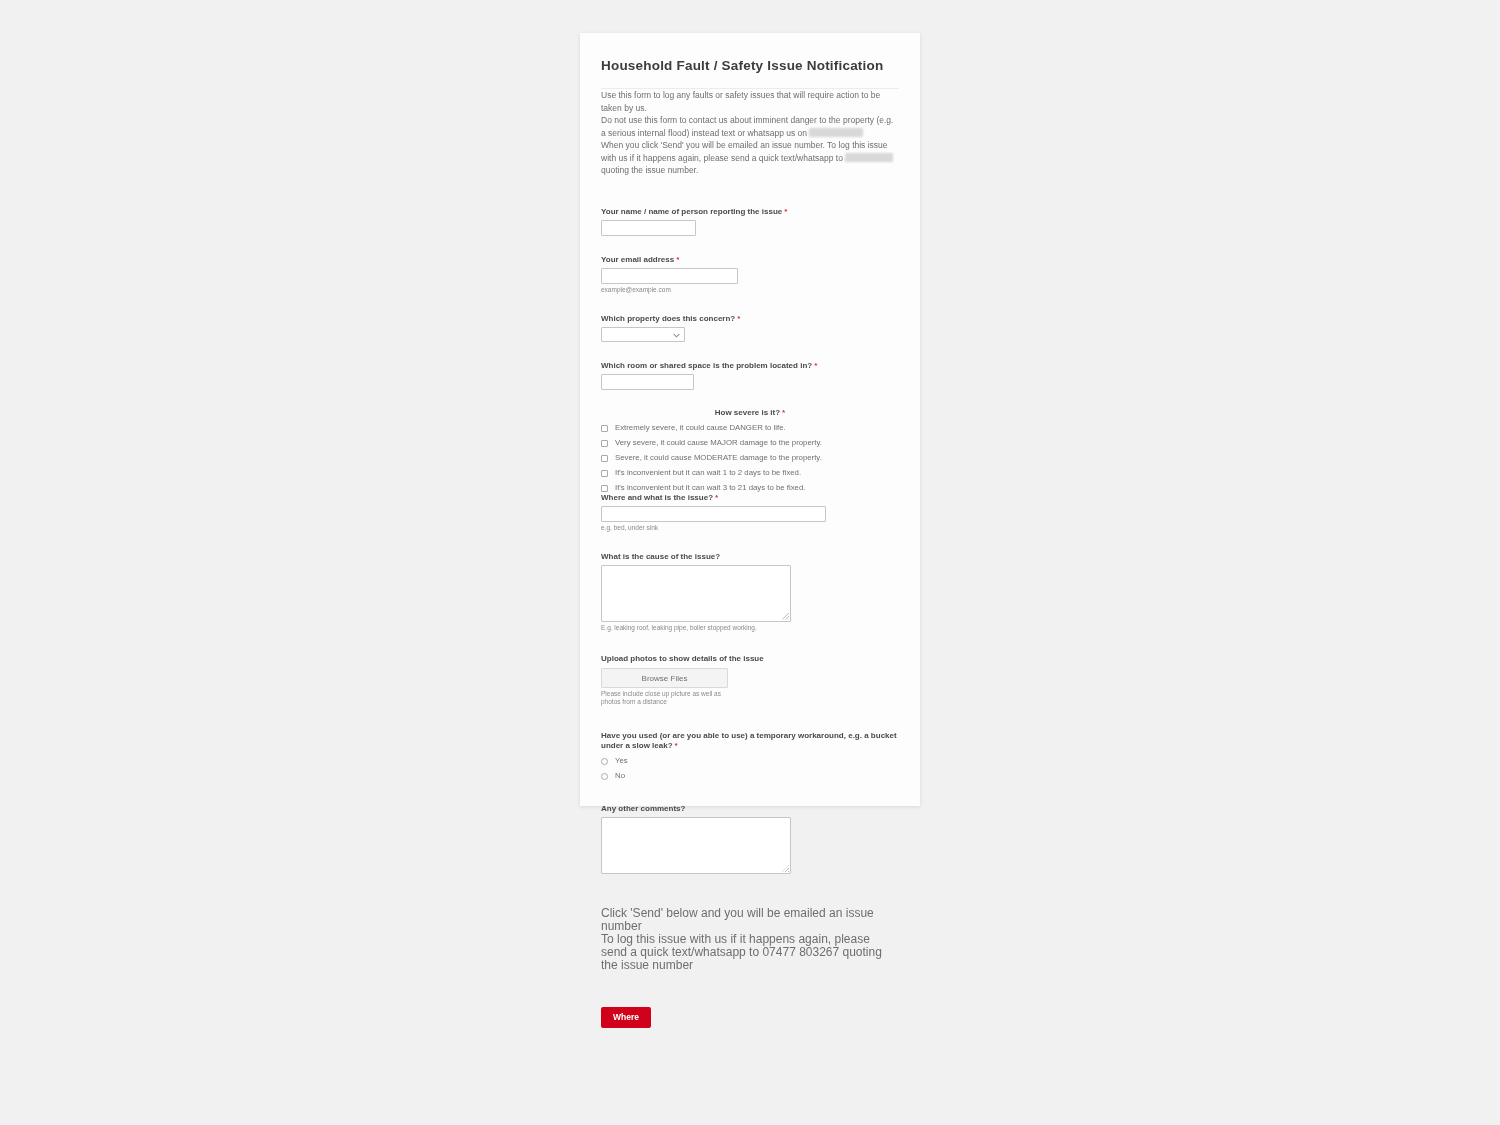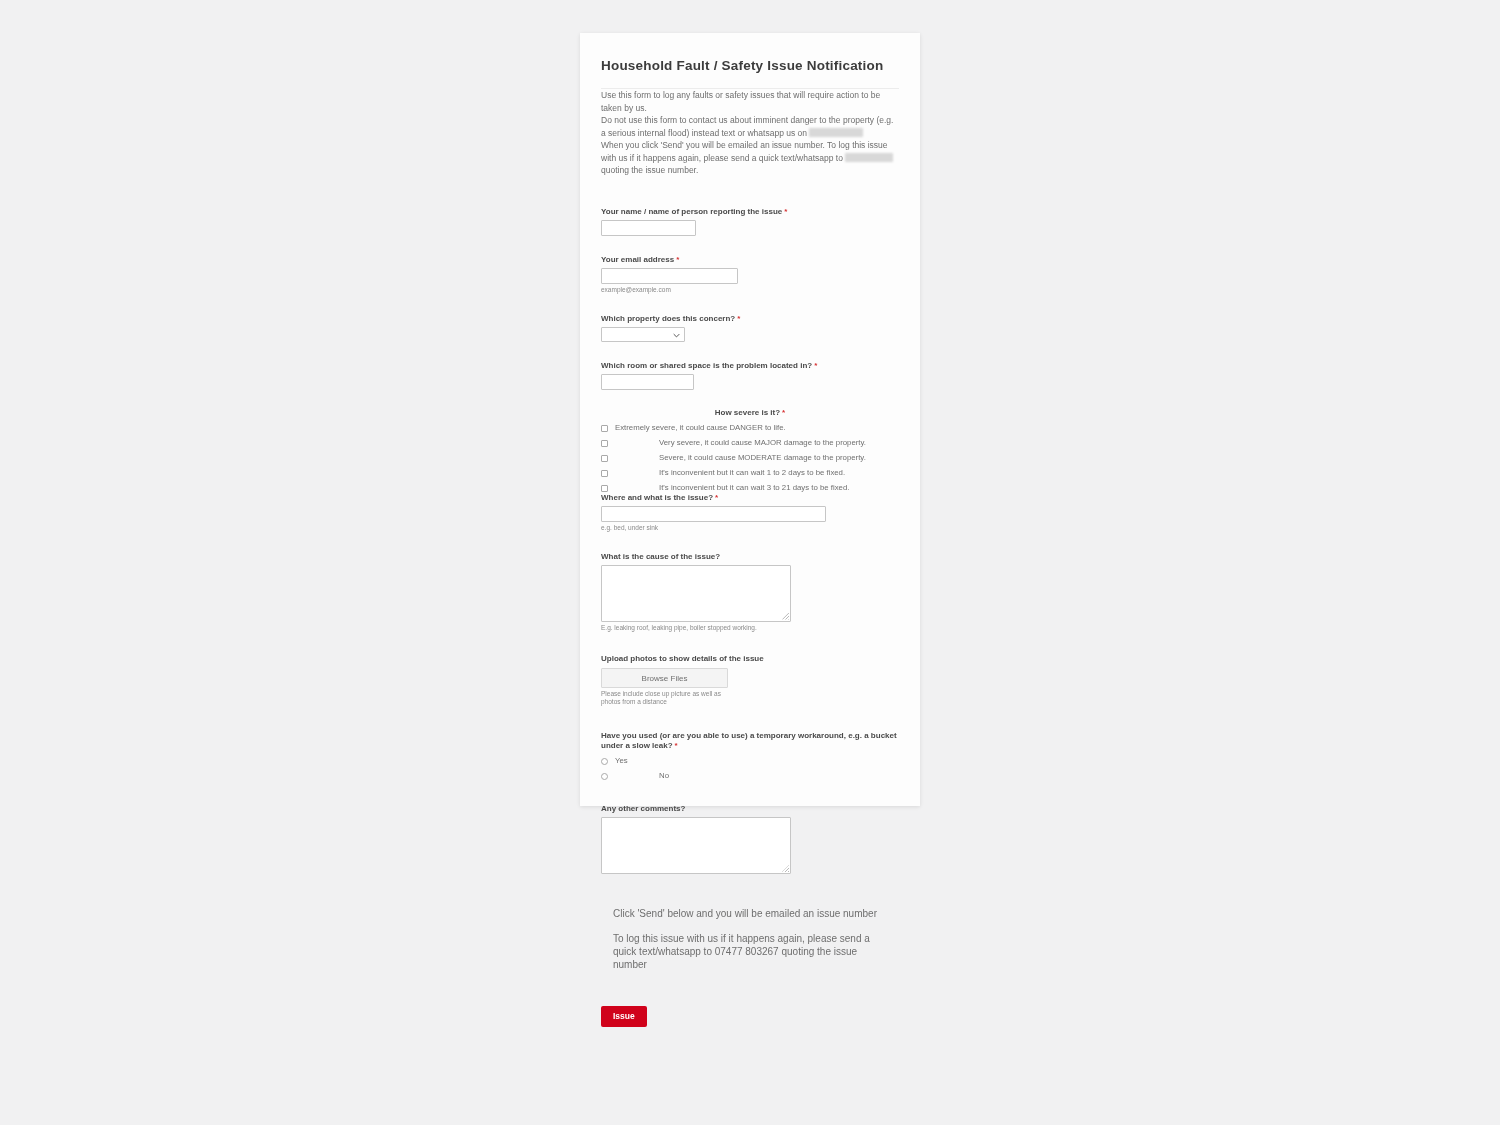--- a/index.html
+++ b/index.html
@@ -46,21 +46,21 @@
   .helper.wide { max-width:298px; }
   .select-box {
     position:relative; margin-top:3px; width:84px; height:15px;
     border:1px solid #c6c6c6; background:#fff; border-radius:1px;
     font-size:8px; color:#333; cursor:pointer;
   }
   .select-box .chev {
     position:absolute; right:4px; top:4px; width:7px; height:7px; pointer-events:none;
   }
   .opt-row { display:flex; align-items:center; margin-top:5px; }
-  .opt-row + .opt-row { margin-top:5px;gap:44px; }
+  .opt-row + .opt-row { margin-top:5px; }
   .checkbox {
     width:7px; height:7px; border:1px solid #a9a9a9; background:#fff;
     border-radius:1px; flex:0 0 auto; cursor:pointer;
   }
   .radio {
     width:7px; height:7px; border:1px solid #a9a9a9; background:#fff;
     border-radius:50%; flex:0 0 auto; cursor:pointer;
   }
   .opt-label { font-size:7.8px; color:#6f6f6f; margin-left:7px; line-height:10px; }
   .textarea {
@@ -78,21 +78,21 @@
     font-family:"Liberation Sans", sans-serif;
     font-size:8px; color:#6f6f6f; line-height:18px; cursor:pointer;
     display:block;
   }
   .redacted {
     display:inline-block; height:9px; background:#d8d8d8;
     filter:blur(1.3px); vertical-align:-1px; border-radius:1px;
   }
   .redacted.r1 { width:54px; }
   .redacted.r2 { width:48px; }
-  .footer-note { margin:12px; font-size:10px; color:#6e6e6e; line-height:13px; max-width:296px; }
+  .footer-note { margin:0; font-size:12px; color:#6e6e6e; line-height:13px; max-width:296px; }
   .mt33 { margin-top:33px; }
   .send-btn {
     margin-top:35px; display:block;
     background:#d0021b; color:#ffffff; border:none; border-radius:2px;
     font-family:"Liberation Sans", sans-serif;
     font-size:8.5px; font-weight:bold; padding:0 12px; height:21px; line-height:21px;
     cursor:pointer;
   }
   .gap19 { margin-top:19px; } .gap21 { margin-top:21px; } .gap30 { margin-top:30px; }
   .gap18 { margin-top:18px;text-align:center; } .gap24 { } .gap20 { margin-top:20px; }
@@ -179,15 +179,15 @@
 
   <label class="field-label gap23"><span>Any other comments?</span></label>
   <div class="textarea">
     <span></span>
     <span class="resize-handle"></span>
   </div>
 
   <p class="footer-note mt33">Click 'Send' below and you will be emailed an issue number</p>
   <p class="footer-note mt8">To log this issue with us if it happens again, please send a quick text/whatsapp to 07477 803267 quoting the issue number</p>
 
-  <button class="send-btn">Issue</button>
+  <button class="send-btn">Where</button>
 
 </div>
 
 </body></html>

